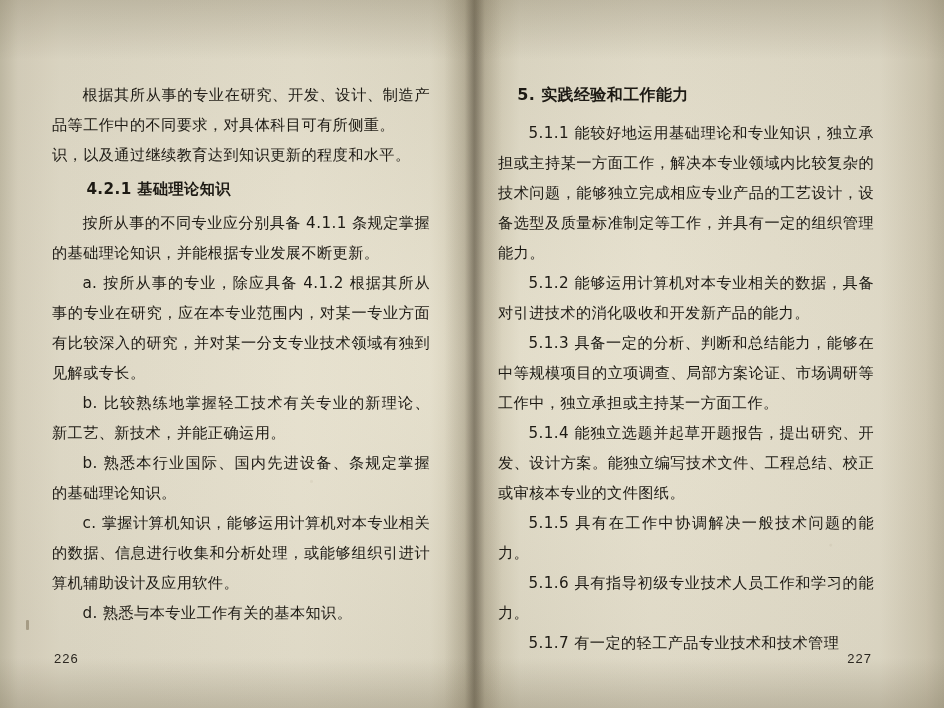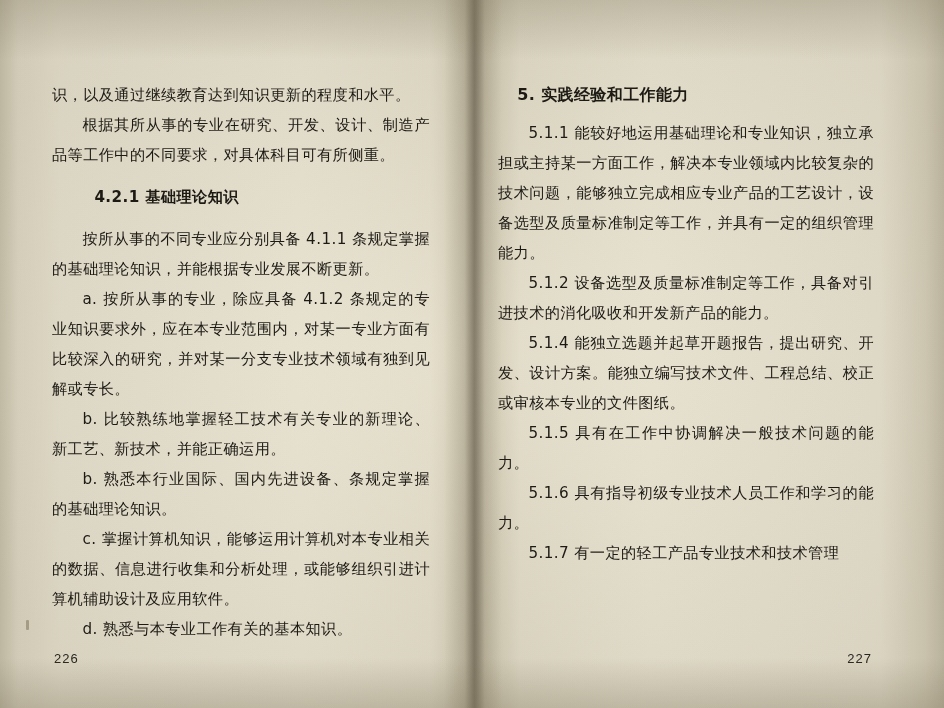--- a/index.html
+++ b/index.html
@@ -81,21 +81,21 @@
     line-height: 30px;
     letter-spacing: 0.4px;
     text-align: justify;
   }
   .para {
     margin: 0 0 0 0;
     text-indent: 2em;
   }
   .para.noindent { text-indent: 0; }
   .heading {
-    margin: 12px;
+    margin: 4px;
     text-indent: 2em;
     font-weight: bold;
   }
   .section-title {
     margin: 0 0 8px 0;
     text-indent: 1.2em;
     font-weight: bold;
     font-size: 16px;
   }
 
@@ -122,39 +122,40 @@
 </style>
 </head>
 <body>
 
 <div class="book">
 
   <div class="speckles"></div>
 
   <div class="page page-left">
     <div class="col">
+      <p class="para">根据其所从事的专业在研究、开发、设计、制造产品等工作中的不同要求，对具体科目可有所侧重。</p>
       <p class="para noindent">识，以及通过继续教育达到知识更新的程度和水平。</p>
-      <p class="para">根据其所从事的专业在研究、开发、设计、制造产品等工作中的不同要求，对具体科目可有所侧重。</p>
       <p class="heading">4.2.1 基础理论知识</p>
       <p class="para">按所从事的不同专业应分别具备 4.1.1 条规定掌握的基础理论知识，并能根据专业发展不断更新。</p>
-      <p class="para">a. 按所从事的专业，除应具备 4.1.2 条规定的专业知识要求外，应在本专业范围内，对某一专业方面有比较深入的研究，并对某一分支专业技术领域有独到见解或专长。</p>
+      <p class="para">a. 按所从事的专业，除应具备 4.1.2 根据其所从事的专业在研究，应在本专业范围内，对某一专业方面有比较深入的研究，并对某一分支专业技术领域有独到见解或专长。</p>
       <p class="para">b. 比较熟练地掌握轻工技术有关专业的新理论、新工艺、新技术，并能正确运用。</p>
       <p class="para">b. 熟悉本行业国际、国内先进设备、条规定掌握的基础理论知识。</p>
       <p class="para">c. 掌握计算机知识，能够运用计算机对本专业相关的数据、信息进行收集和分析处理，或能够组织引进计算机辅助设计及应用软件。</p>
       <p class="para">d. 熟悉与本专业工作有关的基本知识。</p>
     </div>
     <div class="edge-mark"></div>
     <div class="folio folio-left">226</div>
   </div>
 
   <div class="page page-right">
     <div class="col">
       <p class="section-title">5. 实践经验和工作能力</p>
       <p class="para">5.1.1 能较好地运用基础理论和专业知识，独立承担或主持某一方面工作，解决本专业领域内比较复杂的技术问题，能够独立完成相应专业产品的工艺设计，设备选型及质量标准制定等工作，并具有一定的组织管理能力。</p>
-      <p class="para">5.1.2 设备选型及质量标准制定等工作，具备对引进技术的消化吸收和开发新产品的能力。</p>
+      <p class="para">5.1.2 能够运用计算机对本专业相关的数据，具备对引进技术的消化吸收和开发新产品的能力。</p>
+      <p class="para">5.1.3 具备一定的分析、判断和总结能力，能够在中等规模项目的立项调查、局部方案论证、市场调研等工作中，独立承担或主持某一方面工作。</p>
       <p class="para">5.1.4 能独立选题并起草开题报告，提出研究、开发、设计方案。能独立编写技术文件、工程总结、校正或审核本专业的文件图纸。</p>
       <p class="para">5.1.5 具有在工作中协调解决一般技术问题的能力。</p>
       <p class="para">5.1.6 具有指导初级专业技术人员工作和学习的能力。</p>
       <p class="para">5.1.7 有一定的轻工产品专业技术和技术管理</p>
     </div>
     <div class="folio folio-right">227</div>
   </div>
 
   <div class="gutter-shadow"></div>
   <div class="top-shadow"></div>

